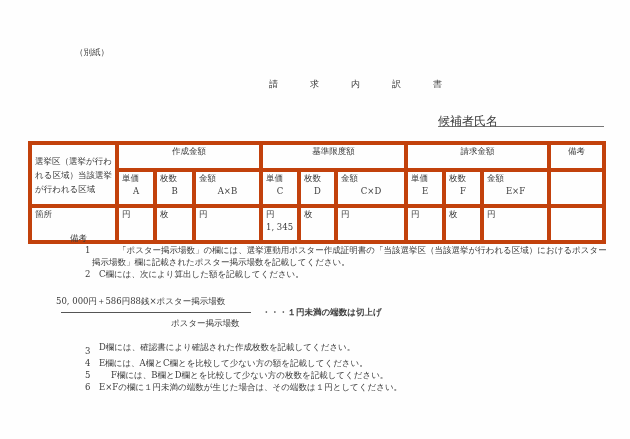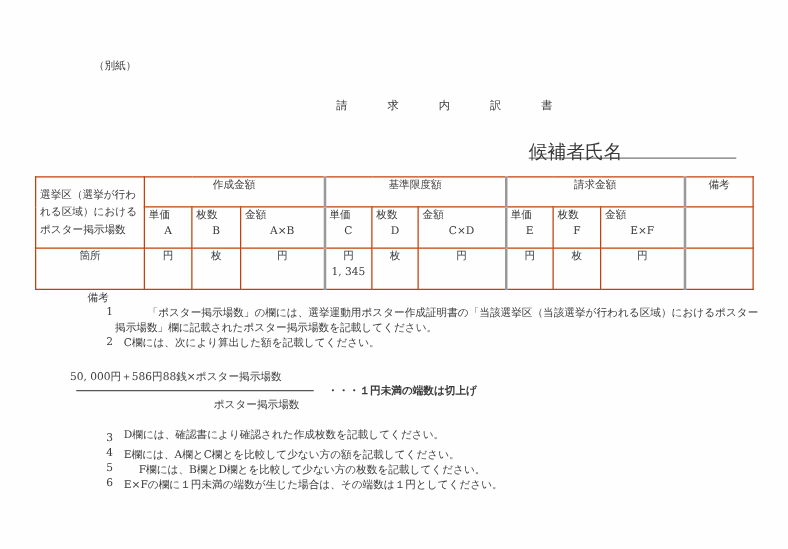--- a/index.html
+++ b/index.html
@@ -1,26 +1,26 @@
 <!DOCTYPE html>
 <html><head>
 <meta charset="utf-8">
 <style>
   html, body { margin:0; padding:0; background:#fefefe; }
   body { width:630px; height:439px; position:relative; overflow:hidden;
          font-family:"DejaVu Serif","Liberation Serif",serif; color:#3a3a3a; font-size:8.5px; }
   .abs { position:absolute; white-space:nowrap;margin-left:37px; }
   .title span { display:inline-block; margin-right:32px; font-size:9px; }
-  .name-line { position:absolute; left:423px; top:116px; width:166px; height:10px; border-bottom:1px solid #777; font-size:15px; line-height:10px; }
+  .name-line { position:absolute; left:438px; top:116px; width:166px; height:10px; border-bottom:1px solid #777; font-size:12px; line-height:10px; }
   table.main { position:absolute; left:28px; top:141px; border-collapse:collapse; table-layout:fixed; }
-  table.main td { border:1px solid #c2410c; padding:0 3px; vertical-align:top; font-size:8.5px; line-height:13px; }
+  table.main td { border:4px solid #c2410c; padding:0 3px; vertical-align:top; font-size:8.5px; line-height:13px; }
   td.thick-r { border-right:2px solid #999 !important; }
   .r1 td { height:23px; vertical-align:middle; text-align:center; }
   .r2 td { height:32px; }
-  .r3 td { height:32px; text-align:center; }
+  .r3 td { height:32px; text-align:left; }
   .sub { text-align:center; display:block; }
   .frac-num { position:absolute; left:56px; top:296px; font-size:8.5px; white-space:nowrap; }
   .frac-line { position:absolute; left:61px; top:312px; width:190px; border-top:1px solid #555; }
   .frac-den { position:absolute; left:127px; top:318px; font-size:8.5px; white-space:nowrap;margin-left:44px; }
   .frac-note { position:absolute; left:262px; top:307px; font-size:8.5px; white-space:nowrap;font-weight:bold; }
 </style>
 </head>
 <body>
 
 <div class="abs" style="left:38px;top:47px;font-size:8.5px;">（別紙）</div>
@@ -43,21 +43,21 @@
     <col style="width:38px">
       <col style="width:37px">
       <col style="width:70px">
     <col style="width:38px">
       <col style="width:38px">
       <col style="width:67px">
       <col style="width:55px">
   </colgroup>
   <tbody>
       <tr class="r1">
-    <td rowspan="2" style="text-align:left;vertical-align:middle;white-space:normal;line-height:14px;">選挙区（選挙が行われる区域）におけるポスター掲示場数</td>
+    <td rowspan="2" style="text-align:left;vertical-align:middle;white-space:normal;line-height:14px;">選挙区（選挙が行われる区域）当該選挙が行われる区域</td>
     <td colspan="3" class="thick-r">作成金額</td>
     <td colspan="3" class="thick-r">基準限度額</td>
     <td colspan="3" class="thick-r">請求金額</td>
     <td>備考</td>
   </tr>
   <tr class="r2">
     <td><span>単価</span><span class="sub">A</span></td>
     <td><span>枚数</span><span class="sub">B</span></td>
     <td class="thick-r"><span>金額</span><span class="sub">A×B</span></td>
     <td><span>単価</span><span class="sub">C</span></td>

